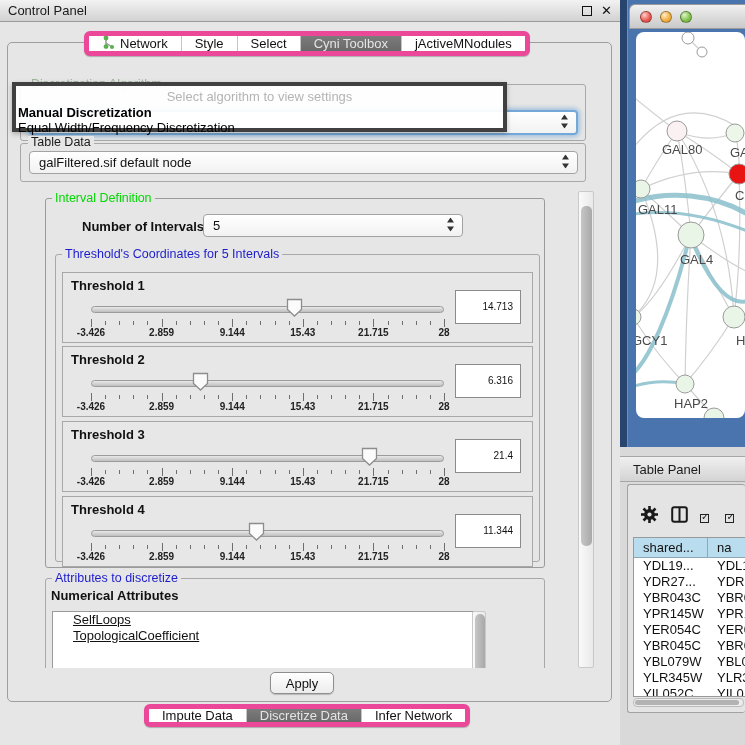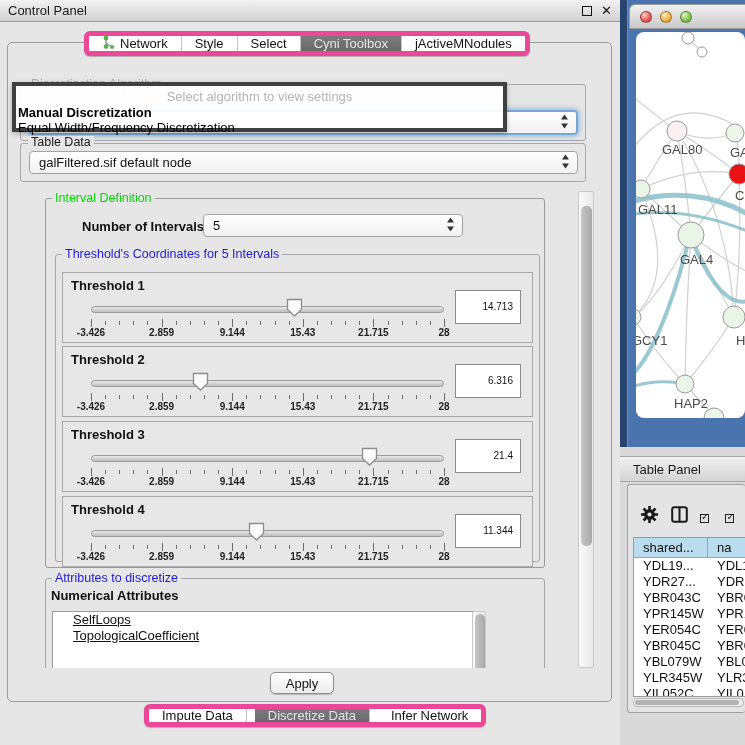--- a/index.html
+++ b/index.html
@@ -401,21 +401,21 @@
       <i class="vthumb" style="top:2px; height:58px;"></i>
     </div>
   </div>
 
   <div class="abs vscroll" style="left:578px; top:191px; width:16px; height:477px;">
     <i class="vthumb" style="left:2px; width:11px; top:14px; height:340px;"></i>
   </div>
 
   <div class="abs pushbtn" style="left:270px; top:672px; width:64px; height:22px;">Apply</div>
 
-  <div class="abs seg" id="bottom-tabs" style="left:144px; top:704px; height:23px;gap:8px;">
+  <div class="abs seg" id="bottom-tabs" style="left:144px; top:704px; height:23px;">
       <div class="segbtn">
         <span>Impute Data</span>
       </div>
       <div class="segbtn sel">
         <span>Discretize Data</span>
       </div>
       <div class="segbtn">
         <span>Infer Network</span>
       </div>
     </div>

